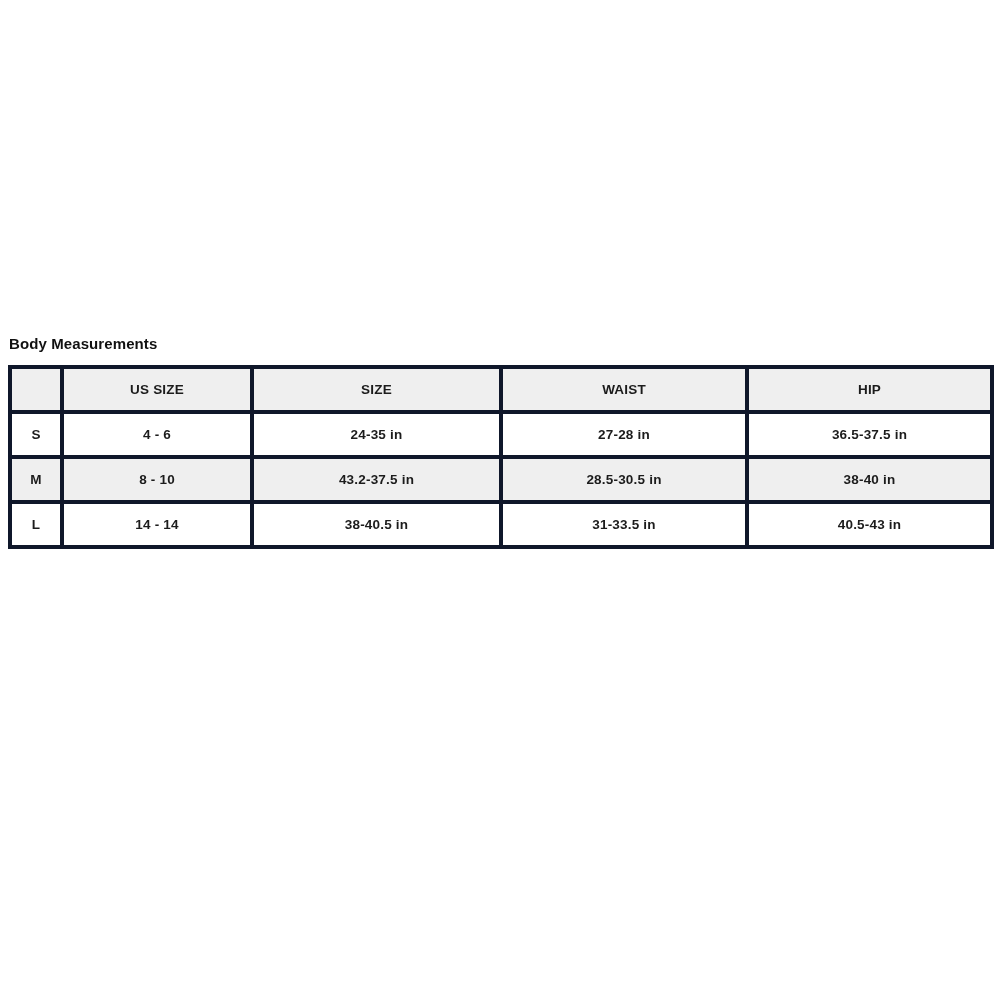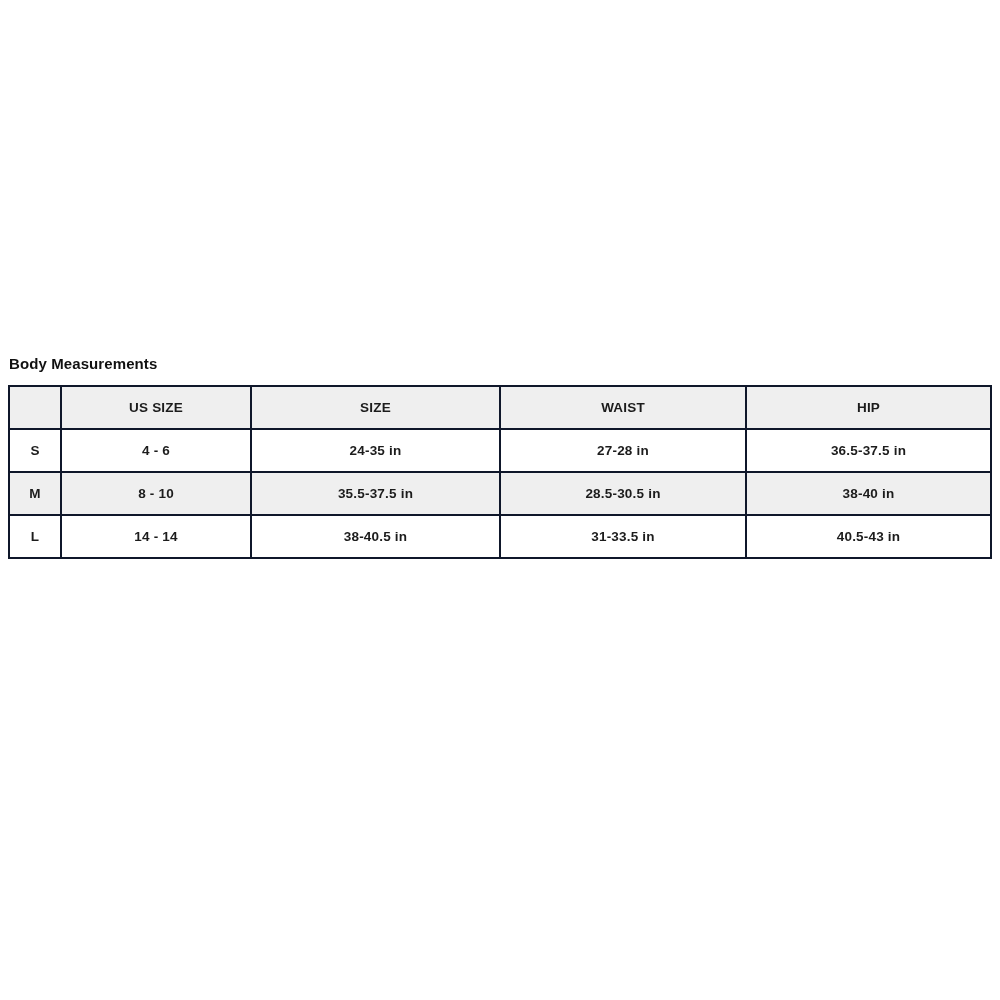--- a/index.html
+++ b/index.html
@@ -10,39 +10,39 @@
   body {
     width: 1000px;
     height: 1000px;
     font-family: "Liberation Sans", "DejaVu Sans", sans-serif;
     color: #1c1c1c;
     overflow: hidden;
   }
   .content {
     position: absolute;
     left: 8px;
-    top: 355px;
+    top: 335px;
     width: 982px;
   }
   .title {
     font-size: 15px;
     font-weight: 700;
     letter-spacing: 0.1px;
     margin: 0 0 13px 1px;
     color: #111111;
   }
   table.size-table {
     border-collapse: collapse;
     table-layout: fixed;
     width: 982px;
     background: #ffffff;
   }
   table.size-table th,
   table.size-table td {
-    border: 2px solid #0f172a;
+    border: 4px solid #0f172a;
     height: 41px;
     text-align: center;
     vertical-align: middle;
     font-size: 13.5px;
     font-weight: 700;
     color: #1c1c1c;
     padding: 0;
     letter-spacing: 0.2px;
   }
   table.size-table thead th {
@@ -87,21 +87,21 @@
       <tr>
         <td>S</td>
         <td>4 - 6</td>
         <td>24-35 in</td>
         <td>27-28 in</td>
         <td>36.5-37.5 in</td>
       </tr>
       <tr>
         <td>M</td>
         <td>8 - 10</td>
-        <td>35.5-37.5 in</td>
+        <td>43.2-37.5 in</td>
         <td>28.5-30.5 in</td>
         <td>38-40 in</td>
       </tr>
       <tr>
         <td>L</td>
         <td>14 - 14</td>
         <td>38-40.5 in</td>
         <td>31-33.5 in</td>
         <td>40.5-43 in</td>
       </tr>

